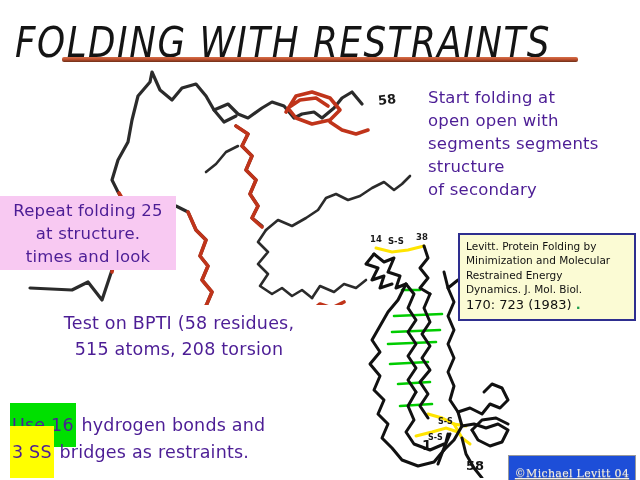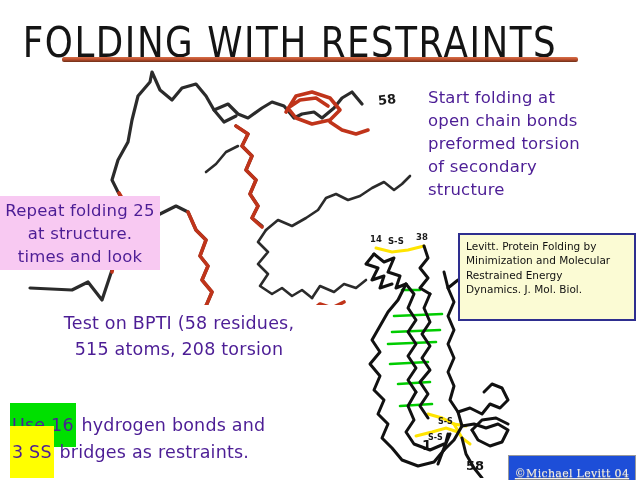--- a/index.html
+++ b/index.html
@@ -7,21 +7,21 @@
   body{
     width:640px;height:480px;
     background:#ffffff;
     font-family:"DejaVu Sans", sans-serif;
     overflow:hidden;
     position:relative;
   }
   #slide{position:relative;width:640px;height:480px;overflow:hidden;background:#fff;}
 
   
-  #title-block{position:absolute;left:8px;top:18px;width:564px;text-align:center;}
+  #title-block{position:absolute;left:1px;top:18px;width:564px;text-align:center;font-style:italic;}
   #slide-title{
     font-family:"DejaVu Sans", sans-serif;
     font-size:35px;
     letter-spacing:1.5px;
     font-weight:400;
     color:#141414;
     line-height:40px;
     white-space:nowrap;
     transform:scaleY(1.22) scaleX(1.02);
     transform-origin:center top;
@@ -42,21 +42,21 @@
 
   
   #start-folding{
     position:absolute;left:428px;top:86px;width:208px;
     font-size:16.5px;line-height:23px;
   }
   #start-folding .ln{display:block;white-space:nowrap;}
 
   
   #repeat-box{
-    position:absolute;left:0px;top:196px;width:160px;height:74px;
+    position:absolute;left:0px;top:196px;width:176px;height:74px;
     background:#f8c9f2;
     display:flex;flex-direction:column;justify-content:center;align-items:center;
   }
   #repeat-box .ln{display:block;font-size:16.5px;line-height:23px;white-space:nowrap;text-align:center;}
 
   
   #bpti-text{
     position:absolute;left:14px;top:310px;width:330px;
     font-size:17.5px;line-height:26px;text-align:center;
   }
@@ -164,24 +164,24 @@
       <path d="M310,252 L320,244 L332,248 L344,242"></path>
       <path d="M286,52 L296,36 L312,32 L330,38 L340,50 L330,60 L312,64
                L296,58 L288,48 L300,40 L316,38 L328,46"></path>
       <path d="M330,62 L342,70 L356,74 L368,70"></path>
     </g>
   </svg>
   <div class="lbl" id="lbl-58-open">58</div>
 
   <div id="start-folding" class="hand">
     <span class="ln">Start folding at</span>
-    <span class="ln">open chain bonds</span>
-    <span class="ln">preformed torsion</span>
+    <span class="ln">open open with</span>
+    <span class="ln">segments segments</span>
+    <span class="ln">structure</span>
     <span class="ln">of secondary</span>
-    <span class="ln">structure</span>
   </div>
 
   <div id="repeat-box" class="hand">
     <span class="ln">Repeat folding 25</span>
     <span class="ln">at structure.</span>
     <span class="ln">times and look</span>
   </div>
 
   <div id="bpti-text" class="hand">
     <span class="ln">Test on BPTI (58 residues,</span>
@@ -243,17 +243,18 @@
     <text x="70" y="212" font-family="DejaVu Sans, sans-serif" font-size="8" fill="#1a1a1a" font-weight="bold">S-S</text>
     <text x="64" y="222" font-family="DejaVu Sans, sans-serif" font-size="14" fill="#111" font-weight="600">1</text>
     <text x="108" y="242" font-family="DejaVu Sans, sans-serif" font-size="13" fill="#111" font-weight="600">58</text>
   </svg>
 
   <div id="citation-box">
     <span class="ln">Levitt.  Protein Folding by</span>
     <span class="ln">Minimization and Molecular</span>
     <span class="ln">Restrained Energy</span>
     <span class="ln">Dynamics.   J. Mol. Biol.</span>
+    <span class="ln last"><span>170: 723 (1983)</span> <span class="green-dot">.</span></span>
   </div>
 
   <div id="watermark">©Michael Levitt 04</div>
 
 </div>
 
 </body></html>

